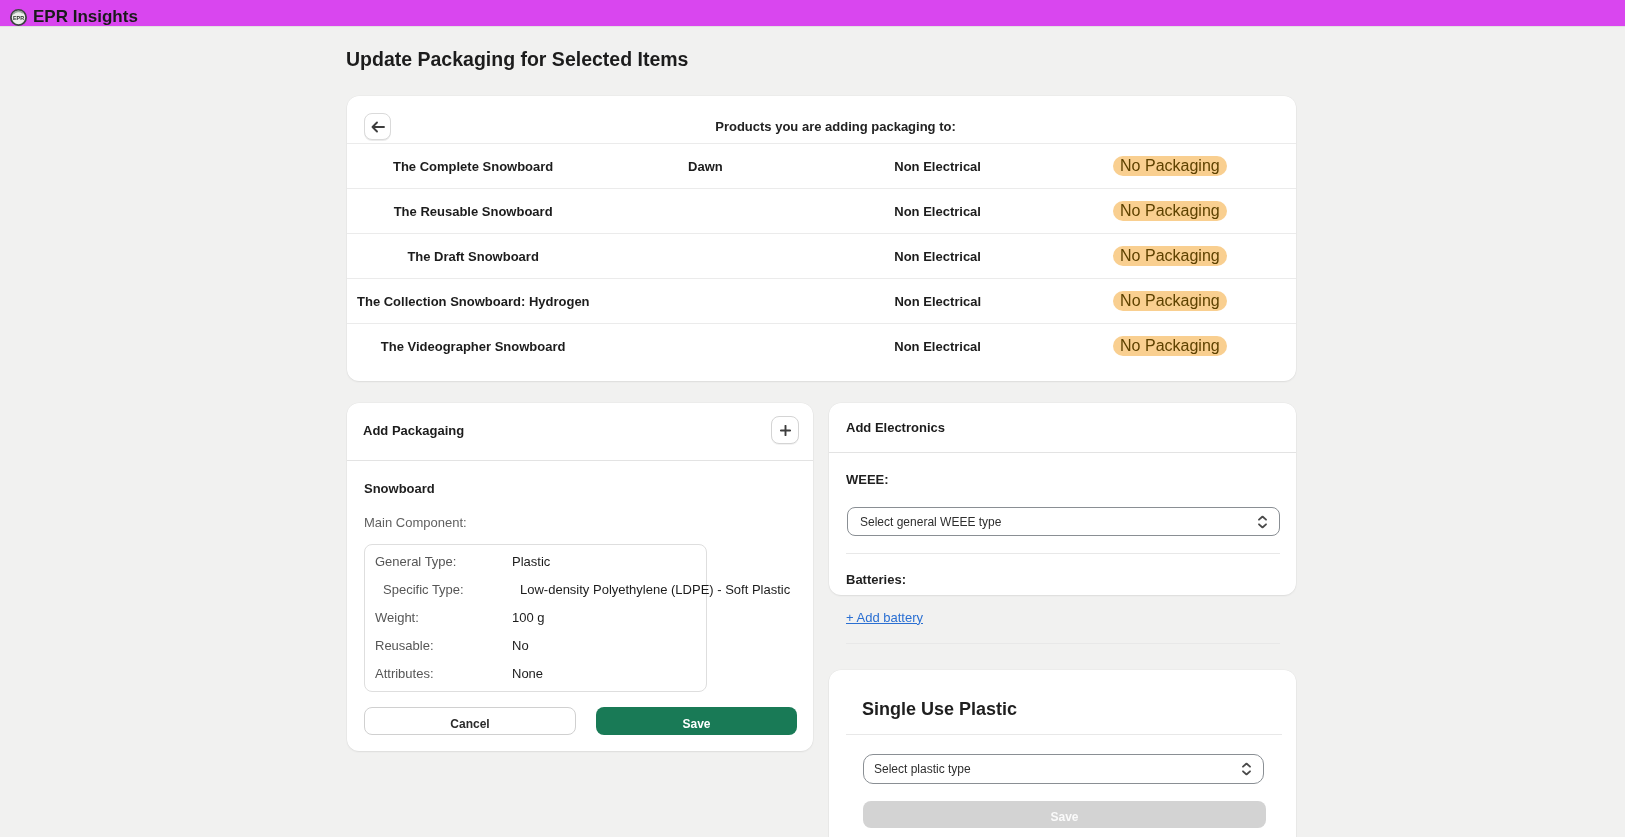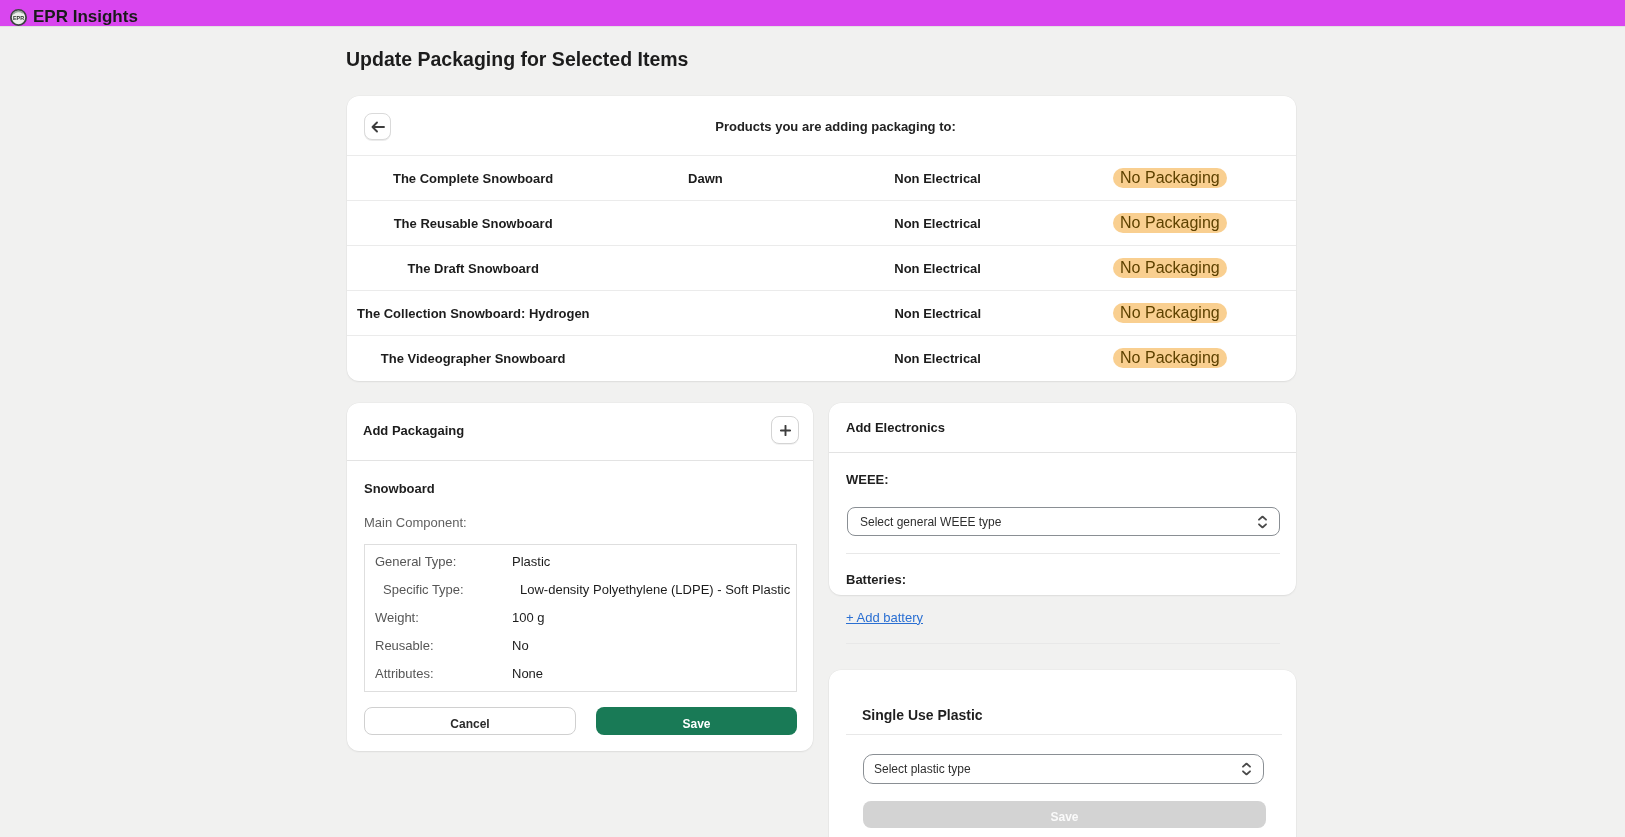--- a/index.html
+++ b/index.html
@@ -32,21 +32,21 @@
 .backbtn {
   position:absolute; left:17px; top:17px; width:27px; height:27px;
   background:#fff; border:1px solid #dadada; border-radius:8px;
   box-shadow:0 1px 0 rgba(0,0,0,0.08);
   display:flex; align-items:center; justify-content:center;
 }
 #card1 .hdrtext {
   position:absolute; left:44px; right:16px; top:23px; line-height:15px;
   text-align:center; font-size:13px; font-weight:bold; color:#222;
 }
-#card1 .rows { position:absolute; left:0; top:59px; width:100%; }
+#card1 .rows { position:absolute; left:0; top:47px; width:100%; }
 .prow {
   display:flex; align-items:center; height:45px;
   border-top:1px solid #ebebeb; padding:0 10px;
 }
 .prow > div { flex:1; text-align:center; }
 .pname { font-weight:bold; font-size:13px; color:#1c1c1c; white-space:nowrap; }
 .badge {
   display:inline-block; background:#f9cf90; color:#5e4200;
   font-size:16px; line-height:13px; border-radius:10px; padding:3px 7px 4px;
 }
@@ -56,22 +56,22 @@
 .plusbtn {
   position:absolute; left:424px; top:13px; width:28px; height:28px;
   background:#fff; border:1px solid #d4d4d4; border-radius:8px;
   box-shadow:0 1px 0 rgba(0,0,0,0.05);
   display:flex; align-items:center; justify-content:center;
 }
 .hdiv { position:absolute; height:1px; background:#e3e3e3; }
 #card2 .snb { position:absolute; left:17px; top:77.5px; font-size:13px; line-height:15px; font-weight:bold; }
 #card2 .mainc { position:absolute; left:17px; top:112px; font-size:13px; line-height:15px; color:#616161; }
 #card2 .box {
-  position:absolute; left:17px; top:140.5px; width:433px; height:148px;
-  border:1px solid #dedede; border-radius:0;padding-left:15px;
+  position:absolute; left:17px; top:140.5px; width:343px; height:148px;
+  border:1px solid #dedede; border-radius:8px;padding-left:15px;
 }
 .boxrow { position:absolute; left:10px; font-size:13px; line-height:15px; white-space:nowrap; }
 .boxrow .lbl { display:inline-block; width:137px; color:#565656; }
 .boxrow .val { color:#1c1c1c; }
 .btn {
   position:absolute; border-radius:8px; font-size:12px; font-weight:bold;
   display:flex; align-items:center; justify-content:center; padding-top:5px;
 }
 #card2 .cancel {
   left:17px; top:304px; width:212px; height:28px;
@@ -87,21 +87,21 @@
 .selectbox {
   position:absolute; background:#fff; border:1px solid #8a8f94; border-radius:8px;
   font-size:12px; color:#2e2e2e; display:flex; align-items:center; white-space:nowrap;
 }
 .selectbox .chev { position:absolute; right:12px; top:50%; transform:translateY(-50%); height:13px; }
 #card3 .sel1 { left:18px; top:104px; width:433px; height:29px; padding-left:12px; }
 #card3 .batt { position:absolute; left:17px; top:168.5px; font-size:13px; line-height:15px; font-weight:bold; }
 #card3 .addb { position:absolute; left:17px; top:206.5px; font-size:13px; line-height:15px; color:#2a6fd2; text-decoration:underline; }
 
 #card4 { left:829px; top:670px; width:467px; height:180px; }
-#card4 .sup { position:absolute; left:33px; top:32px; font-size:14px; line-height:15px; font-weight:bold;margin-top:6px; }
+#card4 .sup { position:absolute; left:33px; top:32px; font-size:18px; line-height:15px; font-weight:bold; }
 #card4 .sel2 { left:34px; top:84px; width:401px; height:30px; padding-left:10px; border-radius:10px; }
 #card4 .save2 {
   left:34px; top:131px; width:403px; height:27px;
   background:#d3d3d3; color:#fafafa;
 }
 </style>
 </head>
 <body>
 
 <div class="topbar">

